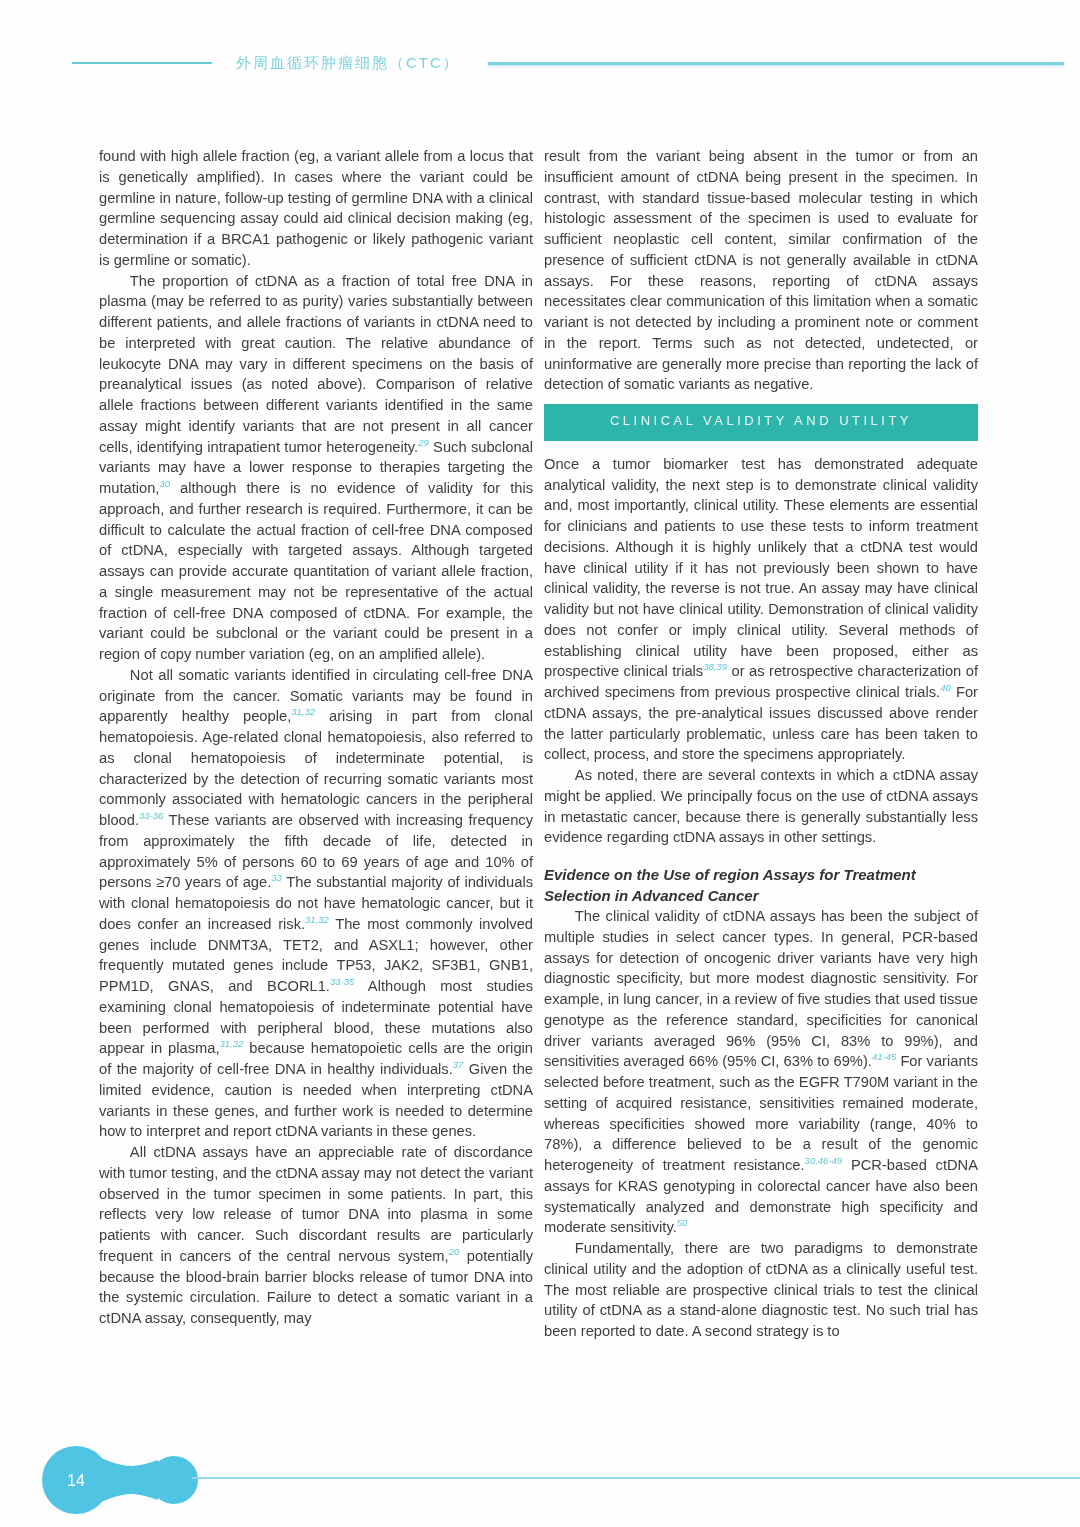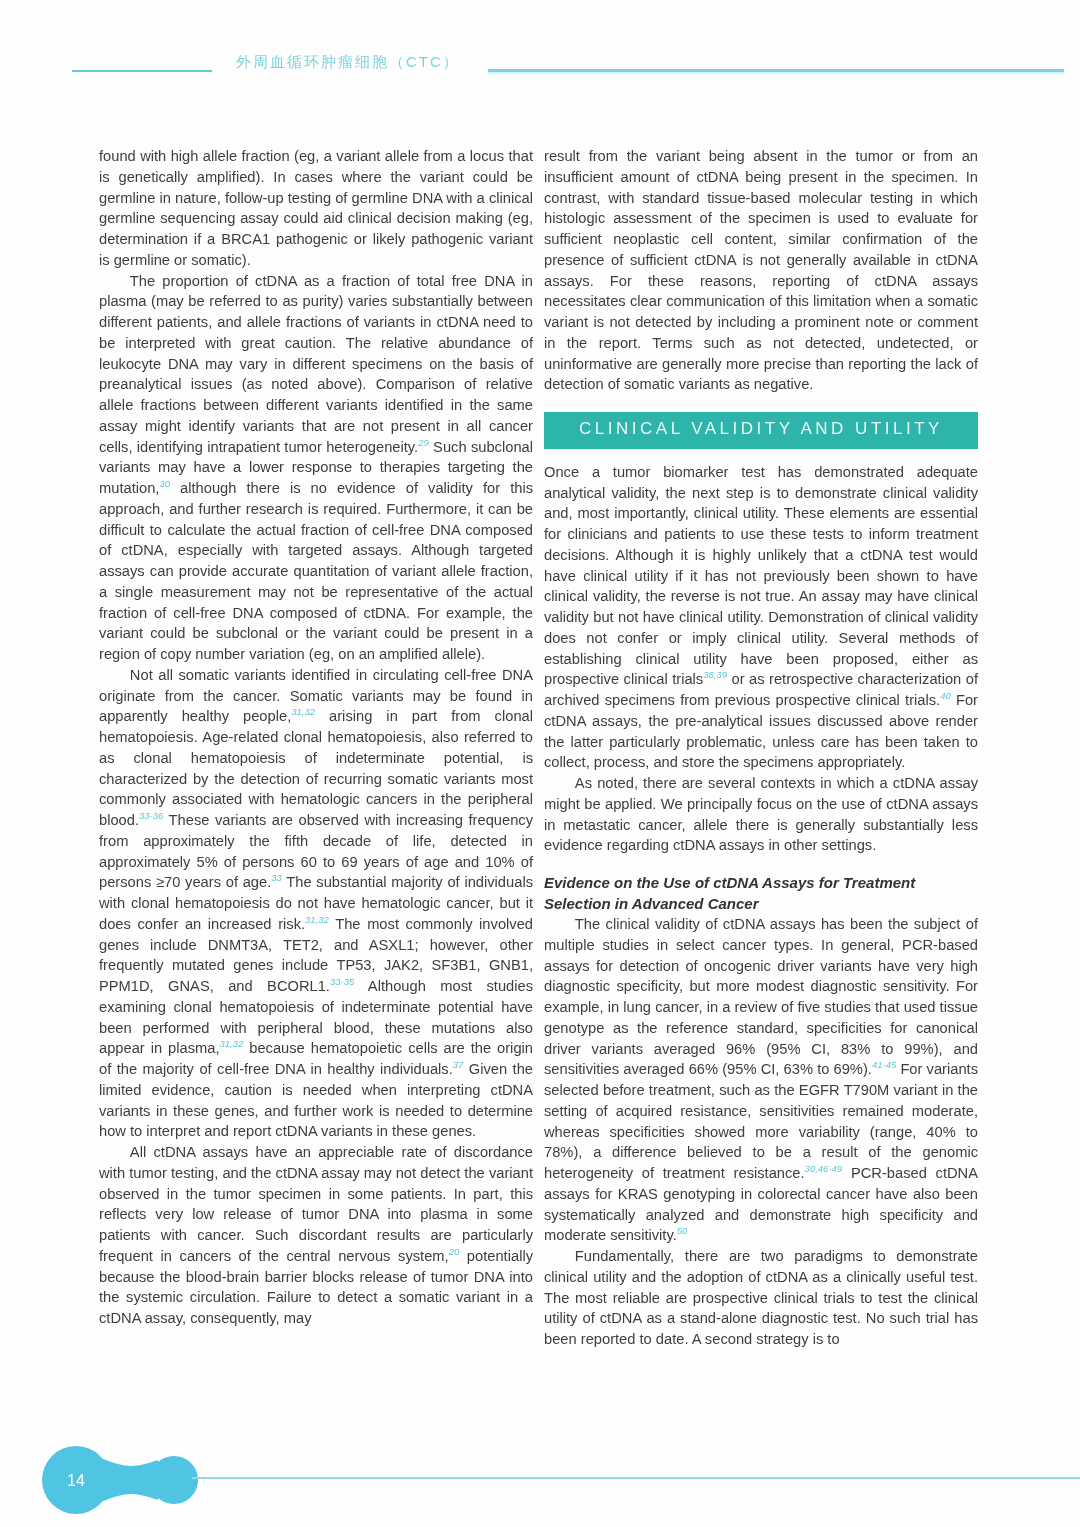--- a/index.html
+++ b/index.html
@@ -5,38 +5,38 @@
   * { box-sizing: border-box; margin: 0; padding: 0; }
   html, body { width: 1080px; height: 1527px; }
   body {
     background: #fefefe;
     font-family: "Liberation Sans", sans-serif;
     position: relative;
     overflow: hidden;
   }
 
   
-  .header { position: absolute; top: 54px; left: 0; right: 16px; height: 18px; display: flex; align-items: flex-end; }
+  .header { position: absolute; top: 54px; left: 0; right: 16px; height: 18px; display: flex; align-items: center; }
   .rule-short { margin-left: 72px; width: 140px; height: 2px; background: #63ccd7; }
   .journal-title { margin: 0 28px 0 24px; font-size: 15px; letter-spacing: 2px; color: #7ed2db; white-space: nowrap; }
   .rule-long { flex: 1; height: 3px; background: #7bd2dc; box-shadow: 0 1px 3px rgba(123,210,220,.55); }
 
   
   .columns { position: absolute; top: 146px; left: 99px; width: 882px; display: flex; gap: 11px; }
   .col { width: 434px; font-size: 14.7px; line-height: 20.75px; color: #3e3e3e; text-align: justify; }
   .para { margin: 0; }
   .para.indent { text-indent: 2.1em; }
   sup.ref { color: #5bc6d4; font-size: 9.5px; line-height: 0; vertical-align: super; font-style: italic; }
 
   .banner {
-    margin: 17px 0 13px;
+    margin: 9px 0 13px;
     background: #2db5ac;
     color: #ecf9f8;
     text-align: center;
-    font-size: 17px;
+    font-size: 13px;
     letter-spacing: 3.5px;
     padding: 7px 0 9px;
     text-indent: 0;
   }
   .subheading {
     margin-top: 16px;
     font-size: 15px;
     font-style: italic;
     font-weight: bold;
     color: #333;
@@ -62,22 +62,22 @@
   <div class="col">
       <p class="para">found with high allele fraction (eg, a variant allele from a locus that is genetically amplified). In cases where the variant could be germline in nature, follow-up testing of germline DNA with a clinical germline sequencing assay could aid clinical decision making (eg, determination if a BRCA1 pathogenic or likely pathogenic variant is germline or somatic).</p>
       <p class="para indent">The proportion of ctDNA as a fraction of total free DNA in plasma (may be referred to as purity) varies substantially between different patients, and allele fractions of variants in ctDNA need to be interpreted with great caution. The relative abundance of leukocyte DNA may vary in different specimens on the basis of preanalytical issues (as noted above). Comparison of relative allele fractions between different variants identified in the same assay might identify variants that are not present in all cancer cells, identifying intrapatient tumor heterogeneity.<sup class="ref">29</sup> Such subclonal variants may have a lower response to therapies targeting the mutation,<sup class="ref">30</sup> although there is no evidence of validity for this approach, and further research is required. Furthermore, it can be difficult to calculate the actual fraction of cell-free DNA composed of ctDNA, especially with targeted assays. Although targeted assays can provide accurate quantitation of variant allele fraction, a single measurement may not be representative of the actual fraction of cell-free DNA composed of ctDNA. For example, the variant could be subclonal or the variant could be present in a region of copy number variation (eg, on an amplified allele).</p>
       <p class="para indent">Not all somatic variants identified in circulating cell-free DNA originate from the cancer. Somatic variants may be found in apparently healthy people,<sup class="ref">31,32</sup> arising in part from clonal hematopoiesis. Age-related clonal hematopoiesis, also referred to as clonal hematopoiesis of indeterminate potential, is characterized by the detection of recurring somatic variants most commonly associated with hematologic cancers in the peripheral blood.<sup class="ref">33-36</sup> These variants are observed with increasing frequency from approximately the fifth decade of life, detected in approximately 5% of persons 60 to 69 years of age and 10% of persons ≥70 years of age.<sup class="ref">33</sup> The substantial majority of individuals with clonal hematopoiesis do not have hematologic cancer, but it does confer an increased risk.<sup class="ref">31,32</sup> The most commonly involved genes include DNMT3A, TET2, and ASXL1; however, other frequently mutated genes include TP53, JAK2, SF3B1, GNB1, PPM1D, GNAS, and BCORL1.<sup class="ref">33-35</sup> Although most studies examining clonal hematopoiesis of indeterminate potential have been performed with peripheral blood, these mutations also appear in plasma,<sup class="ref">31,32</sup> because hematopoietic cells are the origin of the majority of cell-free DNA in healthy individuals.<sup class="ref">37</sup> Given the limited evidence, caution is needed when interpreting ctDNA variants in these genes, and further work is needed to determine how to interpret and report ctDNA variants in these genes.</p>
       <p class="para indent">All ctDNA assays have an appreciable rate of discordance with tumor testing, and the ctDNA assay may not detect the variant observed in the tumor specimen in some patients. In part, this reflects very low release of tumor DNA into plasma in some patients with cancer. Such discordant results are particularly frequent in cancers of the central nervous system,<sup class="ref">20</sup> potentially because the blood-brain barrier blocks release of tumor DNA into the systemic circulation. Failure to detect a somatic variant in a ctDNA assay, consequently, may</p>
     </div>
   <div class="col">
       <p class="para">result from the variant being absent in the tumor or from an insufficient amount of ctDNA being present in the specimen. In contrast, with standard tissue-based molecular testing in which histologic assessment of the specimen is used to evaluate for sufficient neoplastic cell content, similar confirmation of the presence of sufficient ctDNA is not generally available in ctDNA assays. For these reasons, reporting of ctDNA assays necessitates clear communication of this limitation when a somatic variant is not detected by including a prominent note or comment in the report. Terms such as not detected, undetected, or uninformative are generally more precise than reporting the lack of detection of somatic variants as negative.</p>
       <div class="banner">CLINICAL VALIDITY AND UTILITY</div>
       <p class="para">Once a tumor biomarker test has demonstrated adequate analytical validity, the next step is to demonstrate clinical validity and, most importantly, clinical utility. These elements are essential for clinicians and patients to use these tests to inform treatment decisions. Although it is highly unlikely that a ctDNA test would have clinical utility if it has not previously been shown to have clinical validity, the reverse is not true. An assay may have clinical validity but not have clinical utility. Demonstration of clinical validity does not confer or imply clinical utility. Several methods of establishing clinical utility have been proposed, either as prospective clinical trials<sup class="ref">38,39</sup> or as retrospective characterization of archived specimens from previous prospective clinical trials.<sup class="ref">40</sup> For ctDNA assays, the pre-analytical issues discussed above render the latter particularly problematic, unless care has been taken to collect, process, and store the specimens appropriately.</p>
-      <p class="para indent">As noted, there are several contexts in which a ctDNA assay might be applied. We principally focus on the use of ctDNA assays in metastatic cancer, allele there is generally substantially less evidence regarding ctDNA assays in other settings.</p>
-      <h3 class="subheading">Evidence on the Use of ctDNA Assays for Treatment Selection in Advanced Cancer</h3>
+      <p class="para indent">As noted, there are several contexts in which a ctDNA assay might be applied. We principally focus on the use of ctDNA assays in metastatic cancer, because there is generally substantially less evidence regarding ctDNA assays in other settings.</p>
+      <h3 class="subheading">Evidence on the Use of region Assays for Treatment Selection in Advanced Cancer</h3>
       <p class="para indent">The clinical validity of ctDNA assays has been the subject of multiple studies in select cancer types. In general, PCR-based assays for detection of oncogenic driver variants have very high diagnostic specificity, but more modest diagnostic sensitivity. For example, in lung cancer, in a review of five studies that used tissue genotype as the reference standard, specificities for canonical driver variants averaged 96% (95% CI, 83% to 99%), and sensitivities averaged 66% (95% CI, 63% to 69%).<sup class="ref">41-45</sup> For variants selected before treatment, such as the EGFR T790M variant in the setting of acquired resistance, sensitivities remained moderate, whereas specificities showed more variability (range, 40% to 78%), a difference believed to be a result of the genomic heterogeneity of treatment resistance.<sup class="ref">30,46-49</sup> PCR-based ctDNA assays for KRAS genotyping in colorectal cancer have also been systematically analyzed and demonstrate high specificity and moderate sensitivity.<sup class="ref">50</sup></p>
       <p class="para indent">Fundamentally, there are two paradigms to demonstrate clinical utility and the adoption of ctDNA as a clinically useful test. The most reliable are prospective clinical trials to test the clinical utility of ctDNA as a stand-alone diagnostic test. No such trial has been reported to date. A second strategy is to</p>
     </div>
 </div>
 
 <svg class="footer-blob" viewBox="0 0 200 86" xmlns="http://www.w3.org/2000/svg">
   <circle cx="48" cy="43" r="34" fill="#4fc4e3"></circle>
   <circle cx="146" cy="43" r="24" fill="#4fc4e3"></circle>
   <path d="M62 16 C 98 33, 106 31, 130 23 L 130 63 C 106 55, 98 53, 62 70 Z" fill="#4fc4e3"></path>
   <text x="48" y="49" text-anchor="middle" fill="#ffffff" font-size="16" class="page-num-text">14</text>

